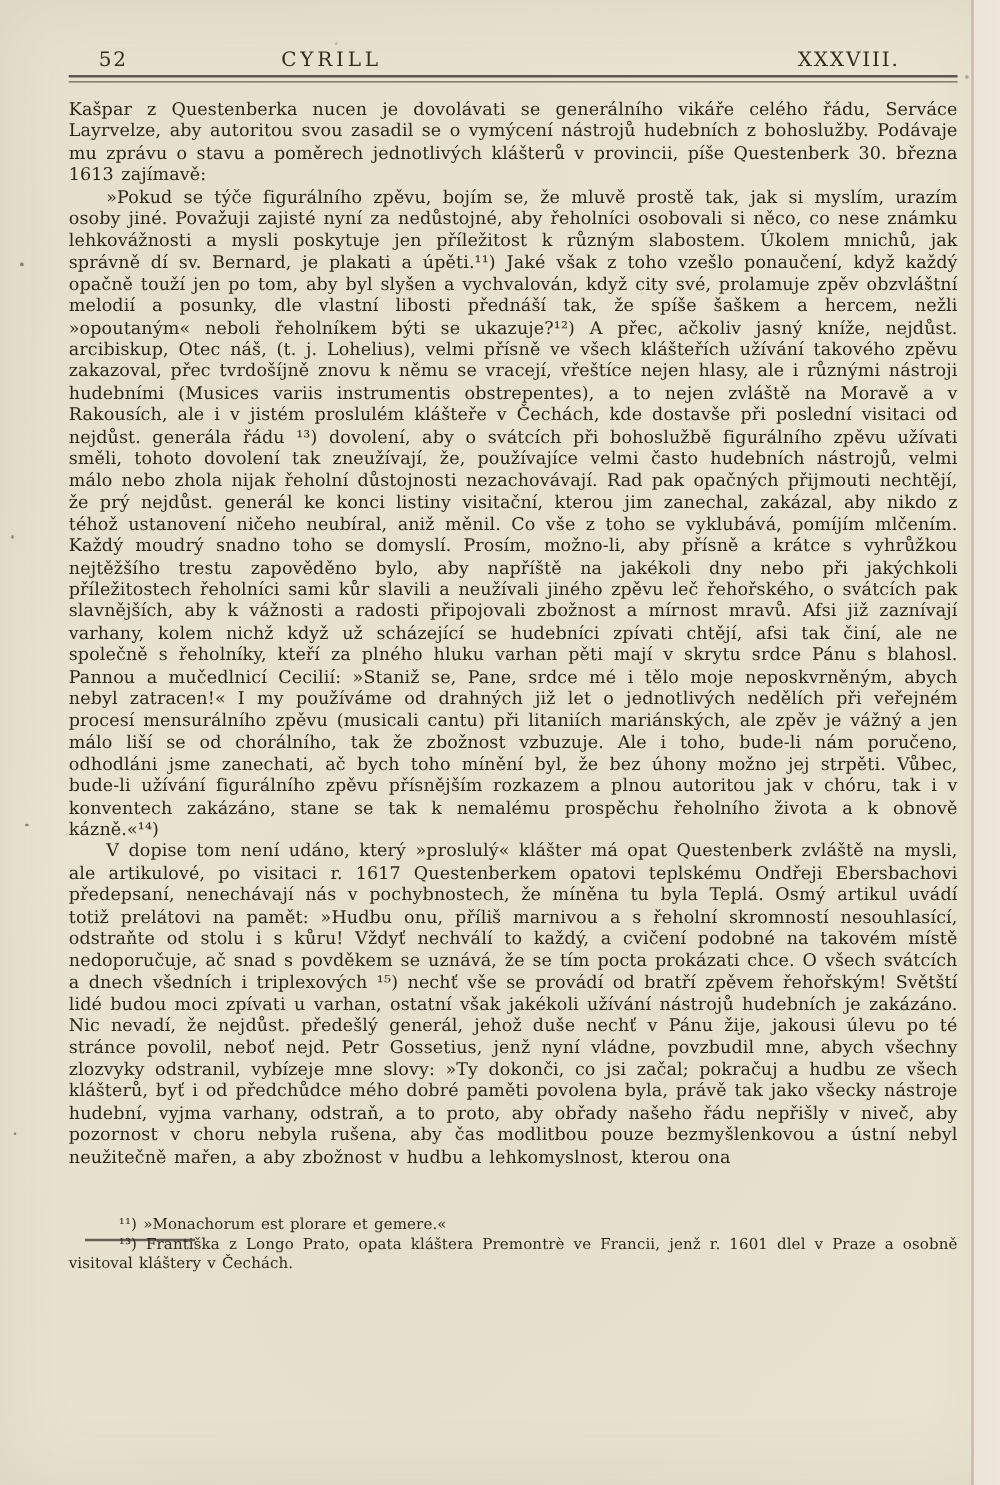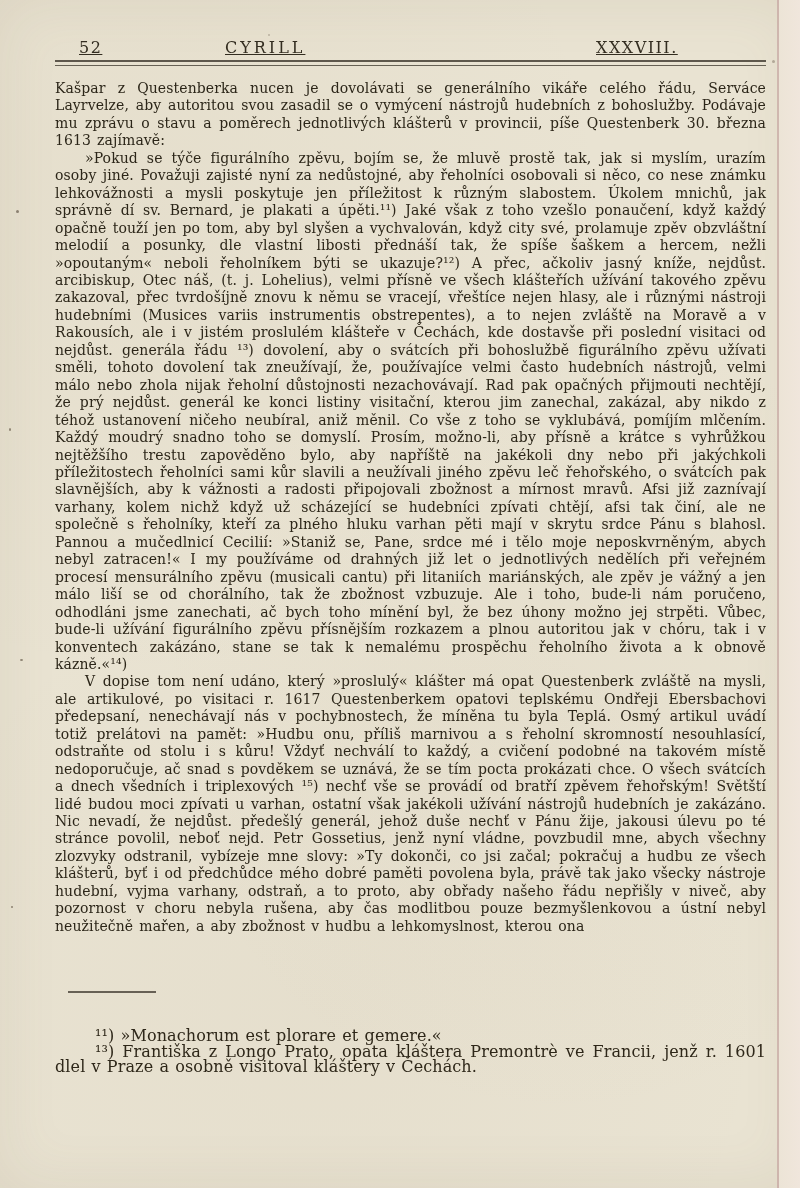--- a/index.html
+++ b/index.html
@@ -35,25 +35,24 @@
   .s3{left:20px;top:659px;width:3px;height:2px;}
   .s4{left:11px;top:906px;width:2px;height:2px;}
   .s5{left:772px;top:60px;width:3px;height:3px;opacity:.6;}
   .s6{left:268px;top:34px;width:2px;height:2px;opacity:.5;}
 
   .header-row{
     position:absolute;left:55px;top:38px;width:711px;
     display:flex;align-items:flex-end;
     font-size:16px;letter-spacing:1.5px;
     color:#332d20;
-    text-decoration:underline;
   }
   .hdr-left{width:170px;padding-left:24px;box-sizing:border-box;}
   .hdr-center{flex:1;letter-spacing:3px;}
-  .hdr-right{width:170px;text-align:left;padding-right:4px;box-sizing:border-box;}
+  .hdr-right{width:170px;text-align:center;padding-right:4px;box-sizing:border-box;}
   .double-rule{
     position:absolute;left:55px;top:60px;width:711px;height:3px;
     border-top:2px solid rgba(60,54,44,0.8);
     border-bottom:1px solid rgba(60,54,44,0.75);
   }
 
   .body-text{
     position:absolute;left:55px;top:80px;width:711px;
     font-size:14px;line-height:17.45px;
     text-align:justify;
@@ -62,22 +61,22 @@
     color:#2c2619;
   }
   .body-text p{margin:0;}
   .body-text p.indent{text-indent:30px;}
 
   .footnote-rule{
     position:absolute;left:68px;top:991px;width:88px;height:2px;
     background:rgba(60,54,44,0.75);
   }
   .footnotes{
-    position:absolute;left:55px;top:1028px;width:711px;
-    font-size:16px;line-height:15.6px;
+    position:absolute;left:55px;top:972px;width:711px;
+    font-size:12px;line-height:15.6px;
     text-align:justify;word-spacing:1px;letter-spacing:0.1px;
     color:#2e2719;
   }
   .footnotes p{margin:0;text-indent:40px;}
 </style>
 </head>
 <body>
 
 <div class="page">
 

